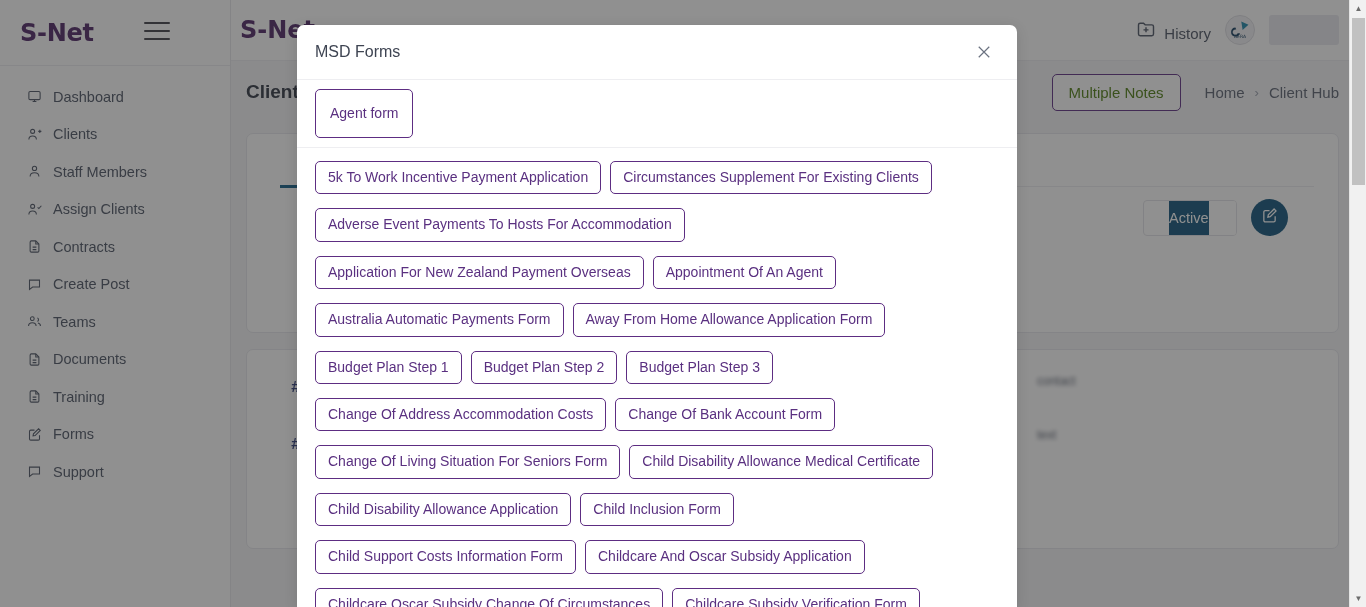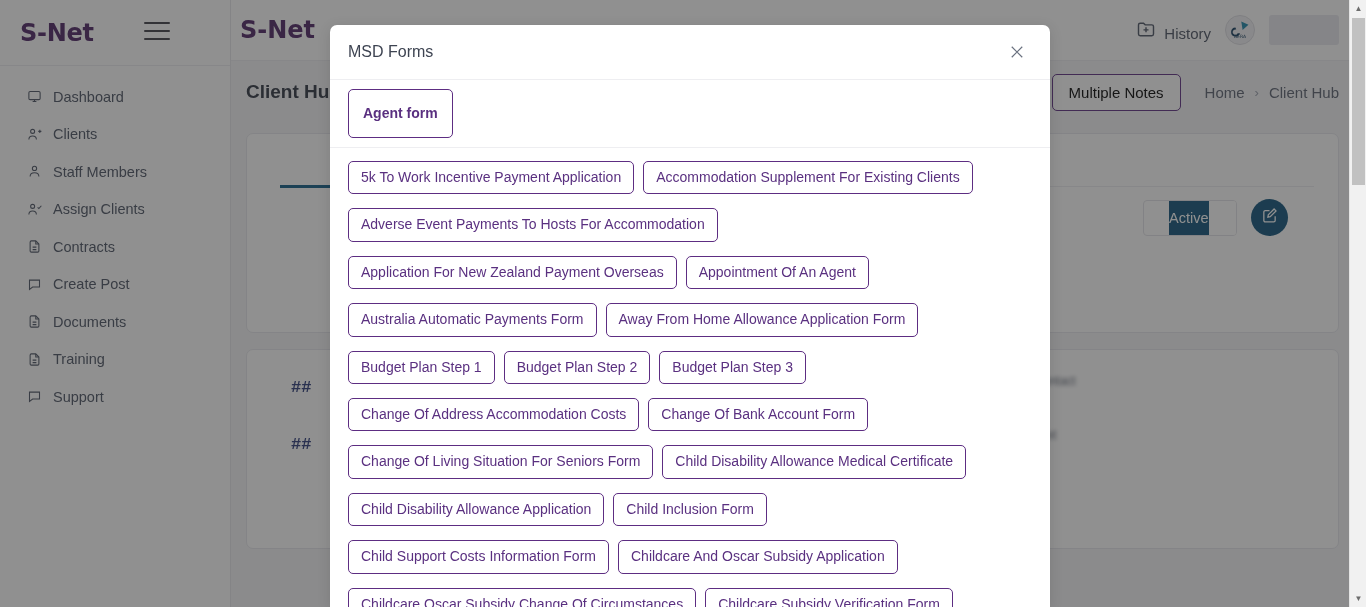--- a/index.html
+++ b/index.html
@@ -134,21 +134,21 @@
     padding: 0 27px 0 15px;
   }
   .page-title {
     font-size: 19px; font-weight: 700; color: #2d3340;
   }
   .page-head-right {
     margin-left: auto; display: flex; align-items: center; gap: 24px;
   }
   .outline-btn {
     border: 1px solid #5d2d82;
-    color: #000000;
+    color: #4d7c0f;
     background: #ffffff;
     border-radius: 5px;
     padding: 9px 16px;
     font-size: 15px;
     cursor: pointer;
   }
   .breadcrumb {
     display: flex; align-items: center; gap: 10px;
     font-size: 15px; color: #5a6170;
   }
@@ -251,21 +251,21 @@
 
   
   .overlay {
     position: absolute;
     inset: 0;
     background: rgba(43,43,43,0.52);
     z-index: 20;
   }
   .modal {
     position: absolute;
-    left: 330px; top: 25px;
+    left: 297px; top: 25px;
     width: 720px; height: 582px;
     background: #ffffff;
     border-radius: 7px 7px 0 0;
     z-index: 30;
     display: flex;
     flex-direction: column;
     overflow: hidden;
     box-shadow: 0 3px 14px rgba(0,0,0,0.12);
   }
   .modal-header {
@@ -301,21 +301,21 @@
     color: #5a3080;
     background: #ffffff;
     border-radius: 5px;
     padding: 8px 12px;
     font-size: 14px;
     line-height: 1.1;
     cursor: pointer;
     white-space: nowrap;
     font-family: "Liberation Sans", sans-serif;
   }
-  .chip.agent { padding: 16px 14px; font-weight: bold; }
+  .chip.agent { padding: 16px 14px; }
 
   .forms-section {
     flex: 1 1 auto;
     padding: 13px 18px 0 18px;
     display: flex;
     flex-wrap: wrap;
     align-content: flex-start;
     gap: 14px 9px;
     overflow: hidden;
   }
@@ -387,20 +387,30 @@
 
         <div class="nav-item">
           <span class="nav-icon">
             <svg viewBox="0 0 24 24" fill="none" stroke="currentColor" stroke-width="1.7">
                 <path d="M4 5h16v11H9l-5 4z"></path>
               </svg>
           </span>
           <span class="nav-label">Create Post</span>
         </div>
 
+        <div class="nav-item">
+          <span class="nav-icon">
+            <svg viewBox="0 0 24 24" fill="none" stroke="currentColor" stroke-width="1.7">
+                <circle cx="8.5" cy="7.5" r="3"></circle>
+                <path d="M2.5 19c0-3.1 2.7-5 6-5s6 1.9 6 5"></path>
+                <path d="M16.5 6.2a3 3 0 0 1 0 5.6M17.5 14.5c2.4.5 4 2.2 4 4.5"></path>
+              </svg>
+          </span>
+          <span class="nav-label">Teams</span>
+        </div>
 
         <div class="nav-item">
           <span class="nav-icon">
             <svg viewBox="0 0 24 24" fill="none" stroke="currentColor" stroke-width="1.7">
                 <path d="M14 3H7a2 2 0 0 0-2 2v14a2 2 0 0 0 2 2h10a2 2 0 0 0 2-2V8z"></path>
                 <path d="M14 3v5h5M9 13h6M9 17h6"></path>
               </svg>
           </span>
           <span class="nav-label">Documents</span>
         </div>
@@ -408,20 +418,29 @@
         <div class="nav-item">
           <span class="nav-icon">
             <svg viewBox="0 0 24 24" fill="none" stroke="currentColor" stroke-width="1.7">
                 <path d="M14 3H7a2 2 0 0 0-2 2v14a2 2 0 0 0 2 2h10a2 2 0 0 0 2-2V8z"></path>
                 <path d="M14 3v5h5M9 13h6M9 17h6"></path>
               </svg>
           </span>
           <span class="nav-label">Training</span>
         </div>
 
+        <div class="nav-item">
+          <span class="nav-icon">
+            <svg viewBox="0 0 24 24" fill="none" stroke="currentColor" stroke-width="1.7">
+                <path d="M20 13v6a2 2 0 0 1-2 2H6a2 2 0 0 1-2-2V7a2 2 0 0 1 2-2h6"></path>
+                <path d="M18.5 2.8l2.7 2.7L13 13.7l-3.3.6.6-3.3z"></path>
+              </svg>
+          </span>
+          <span class="nav-label">Forms</span>
+        </div>
 
         <div class="nav-item">
           <span class="nav-icon">
             <svg viewBox="0 0 24 24" fill="none" stroke="currentColor" stroke-width="1.7">
                 <path d="M4 5h16v11H9l-5 4z"></path>
               </svg>
           </span>
           <span class="nav-label">Support</span>
         </div>
 
@@ -509,21 +528,21 @@
           </svg>
       </div>
     </div>
 
     <div class="agent-section">
       <button class="chip agent">Agent form</button>
     </div>
 
     <div class="forms-section">
       <button class="chip">5k To Work Incentive Payment Application</button>
-      <button class="chip">Accommodation Supplement For Existing Clients</button>
+      <button class="chip">Circumstances Supplement For Existing Clients</button>
       <button class="chip">Adverse Event Payments To Hosts For Accommodation</button>
       <button class="chip">Application For New Zealand Payment Overseas</button>
       <button class="chip">Appointment Of An Agent</button>
       <button class="chip">Australia Automatic Payments Form</button>
       <button class="chip">Away From Home Allowance Application Form</button>
       <button class="chip">Budget Plan Step 1</button>
       <button class="chip">Budget Plan Step 2</button>
       <button class="chip">Budget Plan Step 3</button>
       <button class="chip">Change Of Address Accommodation Costs</button>
       <button class="chip">Change Of Bank Account Form</button>

